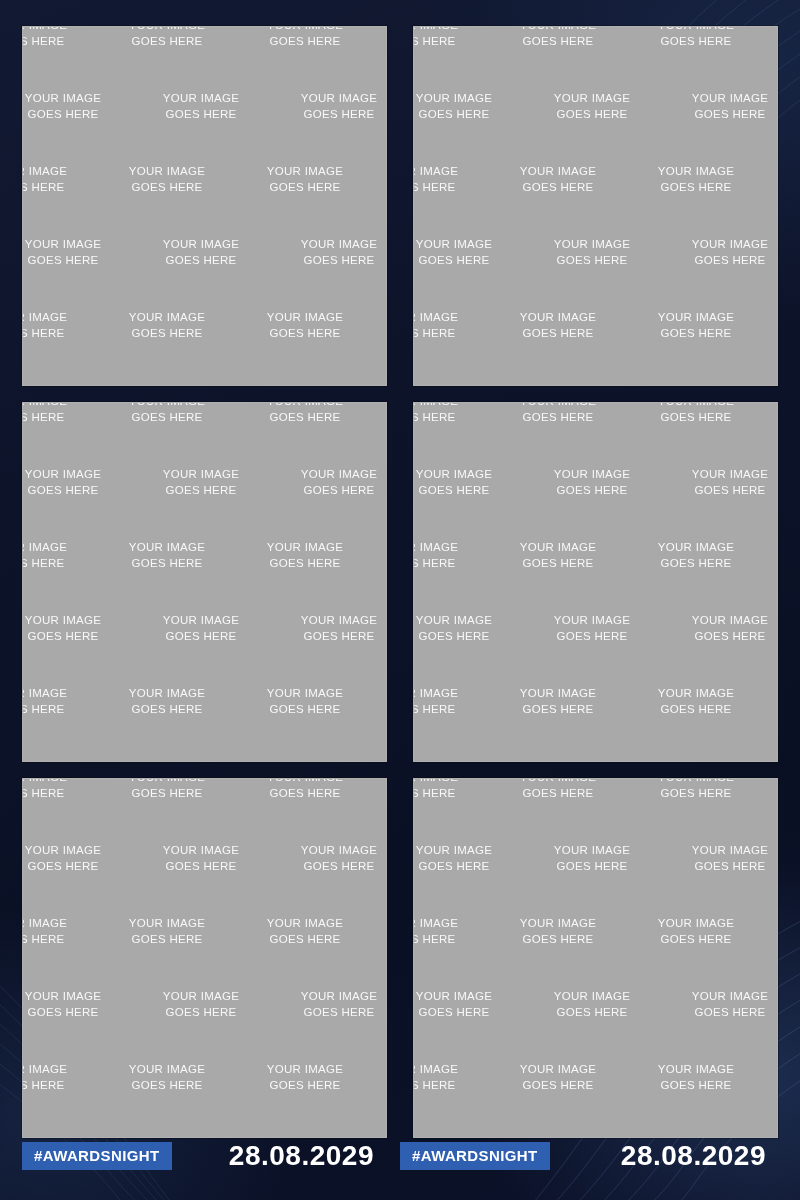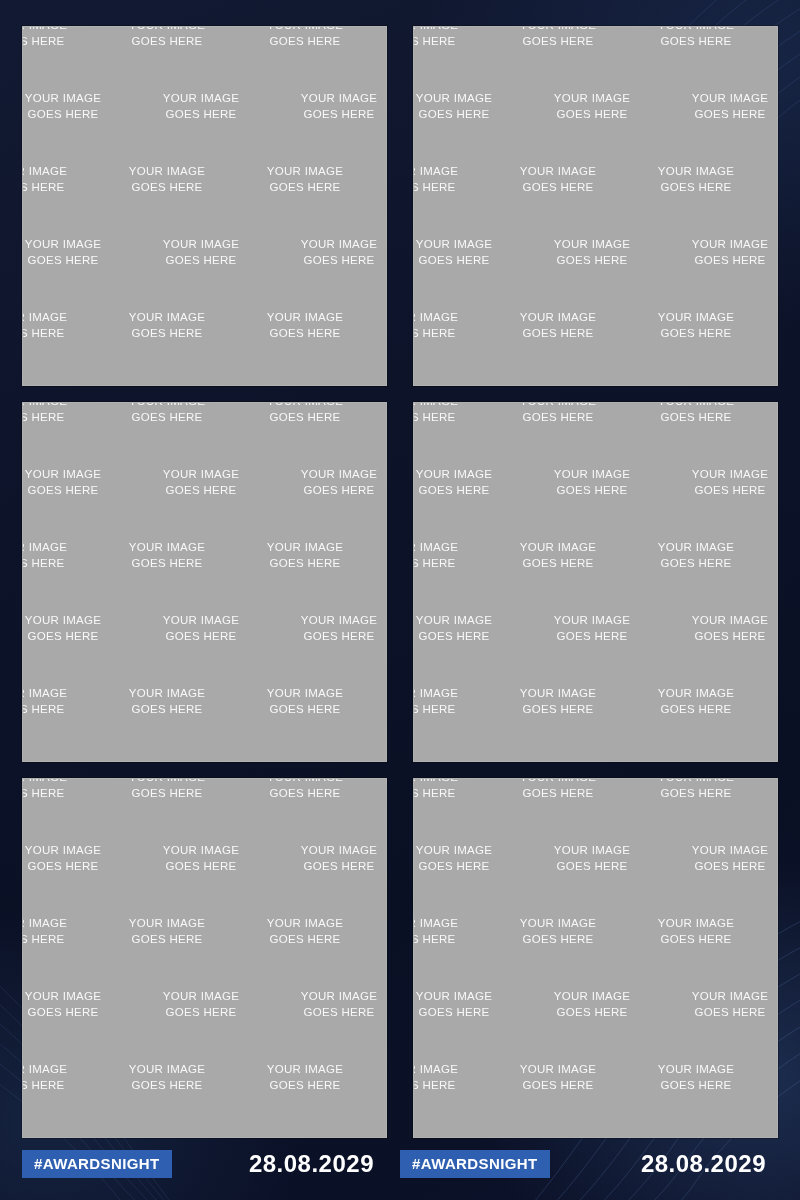--- a/index.html
+++ b/index.html
@@ -86,21 +86,21 @@
   }
   .wm .cellwrap {
     width: 92px;
     flex: 0 0 92px;
   }
   .wm .l1, .wm .l2 { display: block; }
 
   .footer {
     position: absolute;
     left: 0;
-    bottom: 8px;
+    bottom: 16px;
     width: 800px;
     height: 56px;
     display: flex;
     align-items: center;
     box-sizing: border-box;
     padding: 0 22px;
   }
   .foot-half {
     width: 50%;
     display: flex;
@@ -115,21 +115,21 @@
     background: #2f5fb0;
     color: #ffffff;
     font-size: 15px;
     font-weight: bold;
     letter-spacing: 0.4px;
     padding: 5px 12px 6px 12px;
     white-space: nowrap;
   }
   .date {
     color: #ffffff;
-    font-size: 24px;
+    font-size: 28px;
     font-weight: bold;
     letter-spacing: 0.5px;
     white-space: nowrap;
   }
 </style>
 </head>
 <body>
 
 <div class="poster">
 

